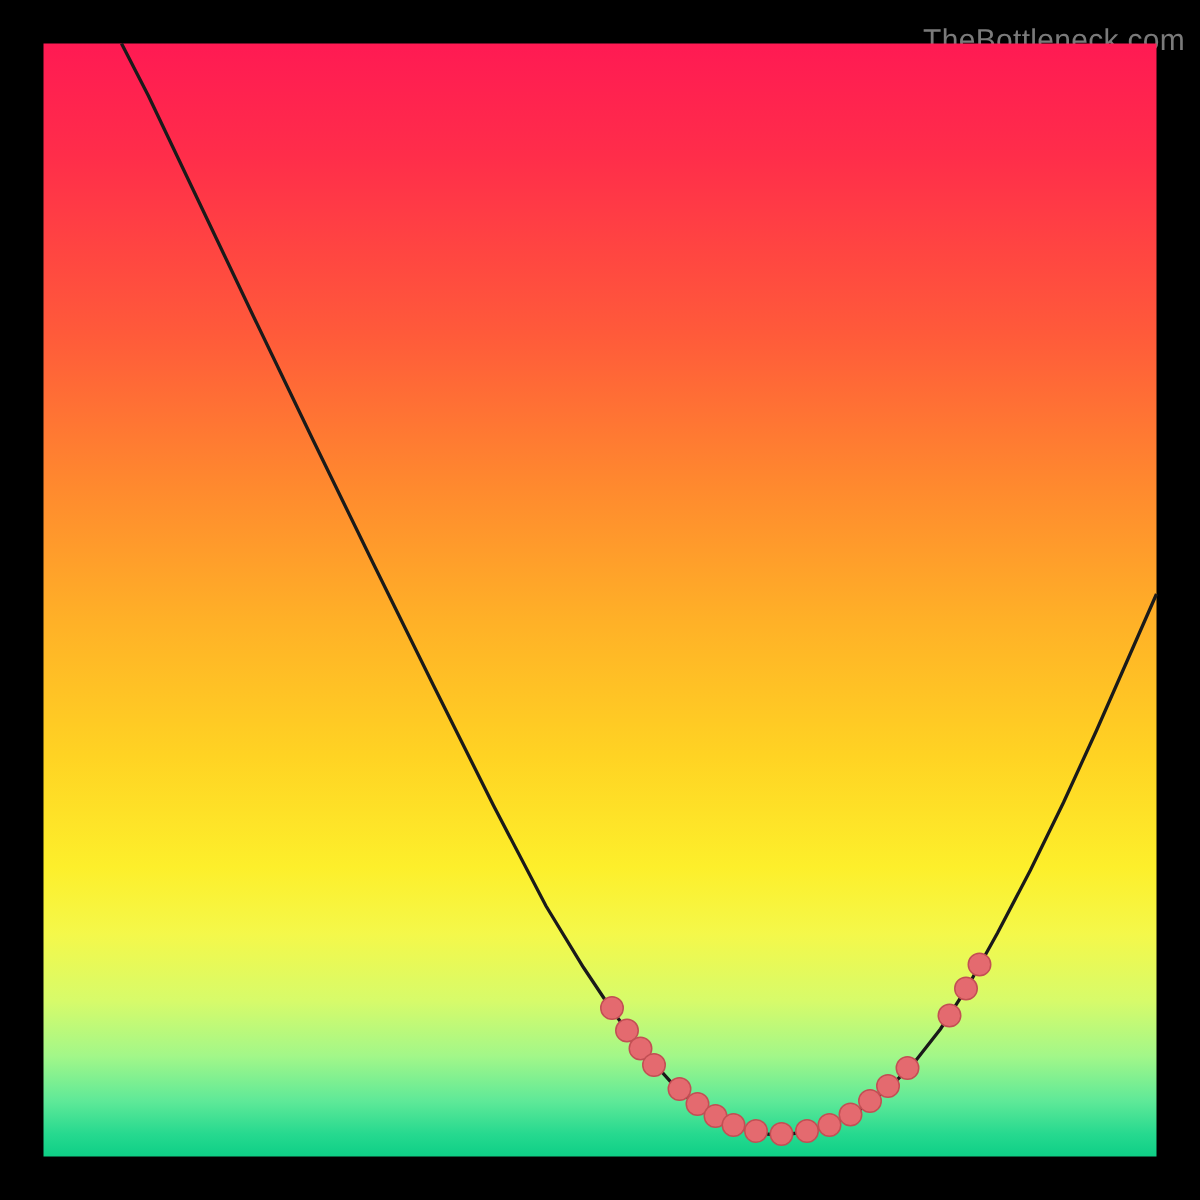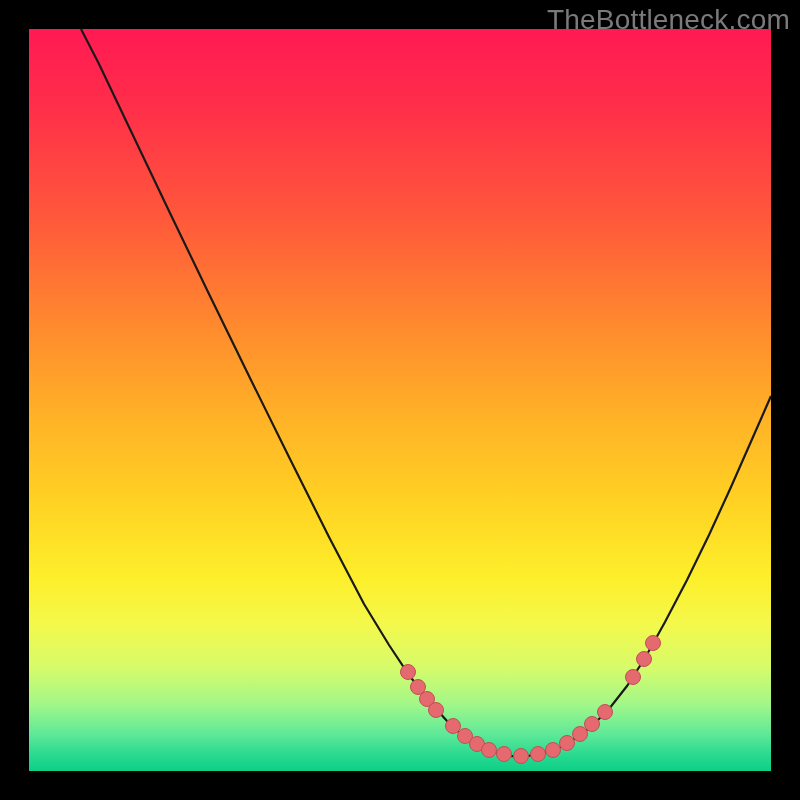--- a/index.html
+++ b/index.html
@@ -37,24 +37,24 @@
       #f4f84a 80%,
       #d7fb6a 86%,
       #a2f789 91%,
       #5fe998 95%,
       #26d98f 98%,
       #0ecf86 100%
     );
   }
   .watermark {
     position: absolute;
-    top: 4px;
+    top: 16px;
     right: 10px;
     font-family: Arial, Helvetica, sans-serif;
-    font-size: 28px;
+    font-size: 20px;
     color: #7a7a7a;
     letter-spacing: 0.2px;
   }
   svg.curve {
     position: absolute;
     left: 0;
     top: 0;
     width: 742px;
     height: 742px;
     overflow: visible;

